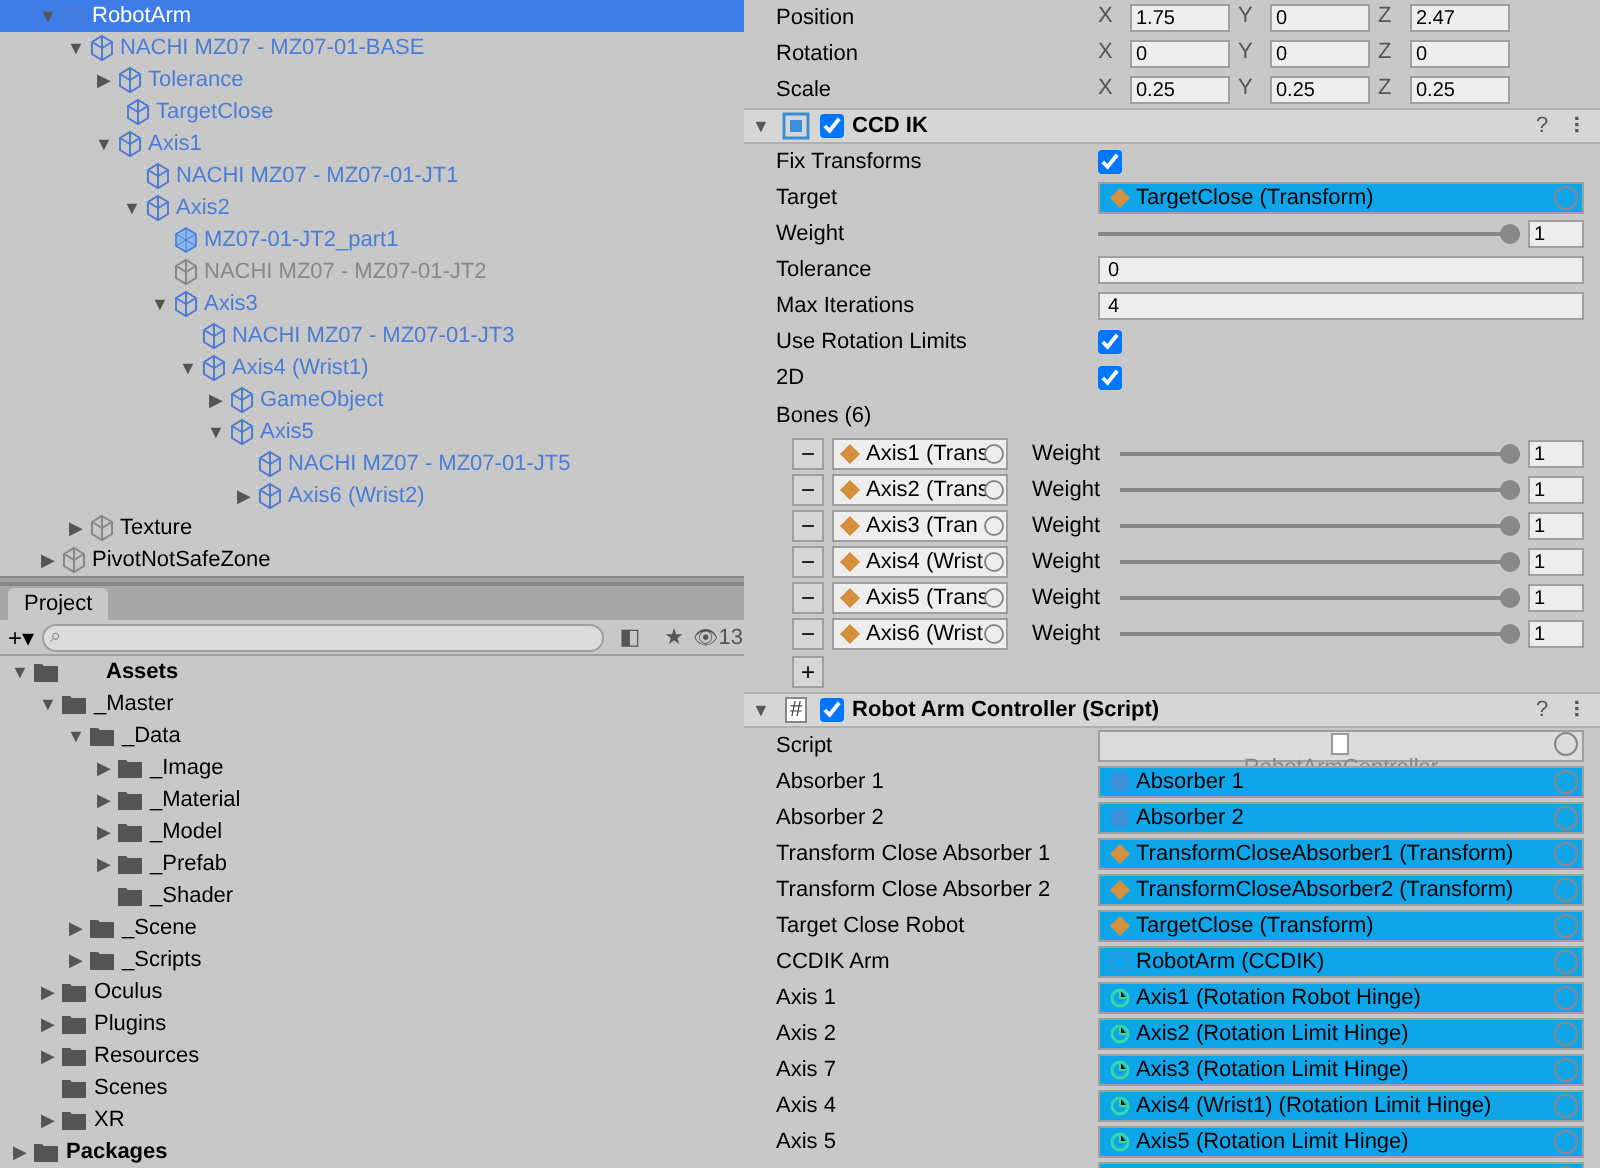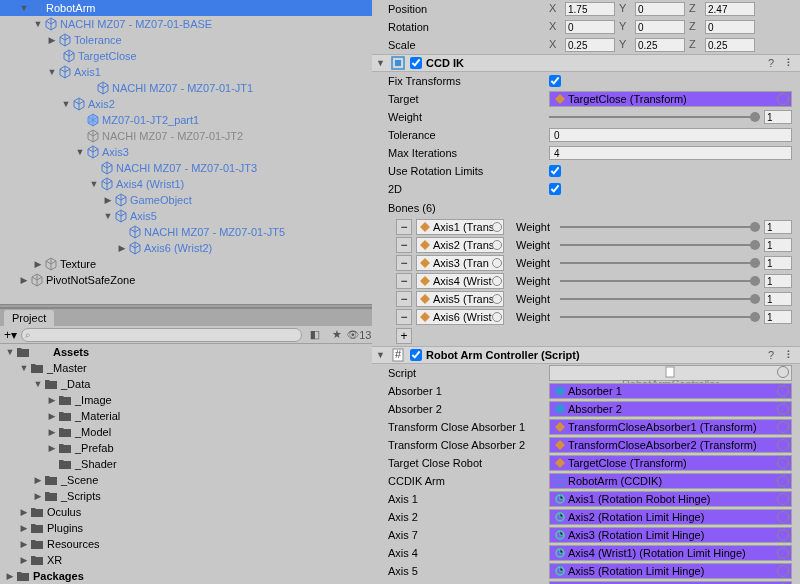--- a/index.html
+++ b/index.html
@@ -32,21 +32,21 @@
 .component-header input[type=checkbox] { width: 12px; height: 12px; }
 .component-header .title { font-weight: bold; flex: 1; }
 .component-header .gear { width: 14px; color: #555; }
 .component-header .menu { width: 10px; color: #555; }
 .prop-row { display: flex; align-items: center; height: 18px; padding: 0 8px 0 16px; gap: 6px; }
 .prop-row .label { width: 155px; flex-shrink: 0; }
 .prop-row .xyz { display: flex; gap: 4px; flex: 1; }
 .prop-row .xyz .axis-label { width: 12px; color: #555; }
 .prop-row .xyz input { width: 50px; height: 14px; border: 1px solid #a0a0a0; background: #eee; padding: 0 2px; font-size: 10px; }
 .prop-row input[type=checkbox] { width: 12px; height: 12px; }
-.prop-row .obj-field { flex: 1; height: 16px; border: 1px solid #a0a0a0; background: #8b5cf6; display: flex; align-items: center; padding: 0 4px; font-size: 10px; position: relative; }
+.prop-row .obj-field { flex: 1; height: 16px; border: 1px solid #a0a0a0; background: #0ea5e9; display: flex; align-items: center; padding: 0 4px; font-size: 10px; position: relative; }
 .prop-row .obj-field .picker { position: absolute; right: 2px; width: 12px; height: 12px; border-radius: 50%; border: 1px solid #888; }
 .prop-row .slider { flex: 1; display: flex; align-items: center; gap: 4px; }
 .prop-row .slider .track { flex: 1; height: 2px; background: #888; position: relative; }
 .prop-row .slider .handle { position: absolute; right: 0; top: -4px; width: 10px; height: 10px; background: #888; border-radius: 50%; }
 .prop-row .slider input { width: 28px; height: 14px; border: 1px solid #a0a0a0; background: #eee; padding: 0 2px; font-size: 10px; text-align: left; }
 .prop-row .num-field { flex: 1; height: 14px; border: 1px solid #a0a0a0; background: #eee; padding: 0 4px; font-size: 10px; }
 .bones-header { padding: 4px 16px; font-size: 11px; }
 .bone-row { display: flex; align-items: center; height: 18px; padding: 0 8px 0 24px; gap: 4px; }
 .bone-row .remove-btn { width: 16px; height: 16px; border: 1px solid #a0a0a0; background: #d6d6d6; display: flex; align-items: center; justify-content: center; font-size: 12px; }
 .bone-row .obj-field { width: 88px; height: 16px; border: 1px solid #a0a0a0; background: #eee; display: flex; align-items: center; padding: 0 2px; font-size: 10px; position: relative; overflow: hidden; }
@@ -93,21 +93,21 @@
           </svg></span>
         <span class="label blue">TargetClose</span>
       </div>
       <div class="tree-row" style="padding-left: 46px;">
         <span class="arrow">▼</span>
         <span class="cube"><svg viewBox="0 0 14 14">
             <path d="M7 1 L12 4 L12 10 L7 13 L2 10 L2 4 Z M7 1 L7 7 L12 4 M7 7 L2 4 M7 7 L7 13" fill="none" stroke="#4b7dd6" stroke-width="1"></path>
           </svg></span>
         <span class="label blue">Axis1</span>
       </div>
-      <div class="tree-row" style="padding-left: 60px; margin-left: 24px;">
+      <div class="tree-row" style="padding-left: 60px;">
         <span class="arrow"></span>
         <span class="cube"><svg viewBox="0 0 14 14">
             <path d="M7 1 L12 4 L12 10 L7 13 L2 10 L2 4 Z M7 1 L7 7 L12 4 M7 7 L2 4 M7 7 L7 13" fill="none" stroke="#4b7dd6" stroke-width="1"></path>
           </svg></span>
         <span class="label blue">NACHI MZ07 - MZ07-01-JT1</span>
       </div>
       <div class="tree-row" style="padding-left: 60px;">
         <span class="arrow">▼</span>
         <span class="cube"><svg viewBox="0 0 14 14">
             <path d="M7 1 L12 4 L12 10 L7 13 L2 10 L2 4 Z M7 1 L7 7 L12 4 M7 7 L2 4 M7 7 L7 13" fill="none" stroke="#4b7dd6" stroke-width="1"></path>
@@ -296,20 +296,27 @@
         <span style="">Plugins</span>
       </div>
       <div class="folder-row" style="padding-left: 18px;">
         <span class="arrow">▶</span>
         <span class="folder-icon"><svg viewBox="0 0 14 12">
             <path d="M1 2 L5 2 L6 3 L13 3 L13 11 L1 11 Z" fill="#555"></path>
           </svg></span>
         <span style="">Resources</span>
       </div>
       <div class="folder-row" style="padding-left: 18px;">
+        <span class="arrow"></span>
+        <span class="folder-icon"><svg viewBox="0 0 14 12">
+            <path d="M1 2 L5 2 L6 3 L13 3 L13 11 L1 11 Z" fill="#555"></path>
+          </svg></span>
+        <span style="">Scenes</span>
+      </div>
+      <div class="folder-row" style="padding-left: 18px;">
         <span class="arrow">▶</span>
         <span class="folder-icon"><svg viewBox="0 0 14 12">
             <path d="M1 2 L5 2 L6 3 L13 3 L13 11 L1 11 Z" fill="#555"></path>
           </svg></span>
         <span style="">XR</span>
       </div>
       <div class="folder-row" style="padding-left: 4px;">
         <span class="arrow">▶</span>
         <span class="folder-icon"><svg viewBox="0 0 14 12">
             <path d="M1 2 L5 2 L6 3 L13 3 L13 11 L1 11 Z" fill="#555"></path>

